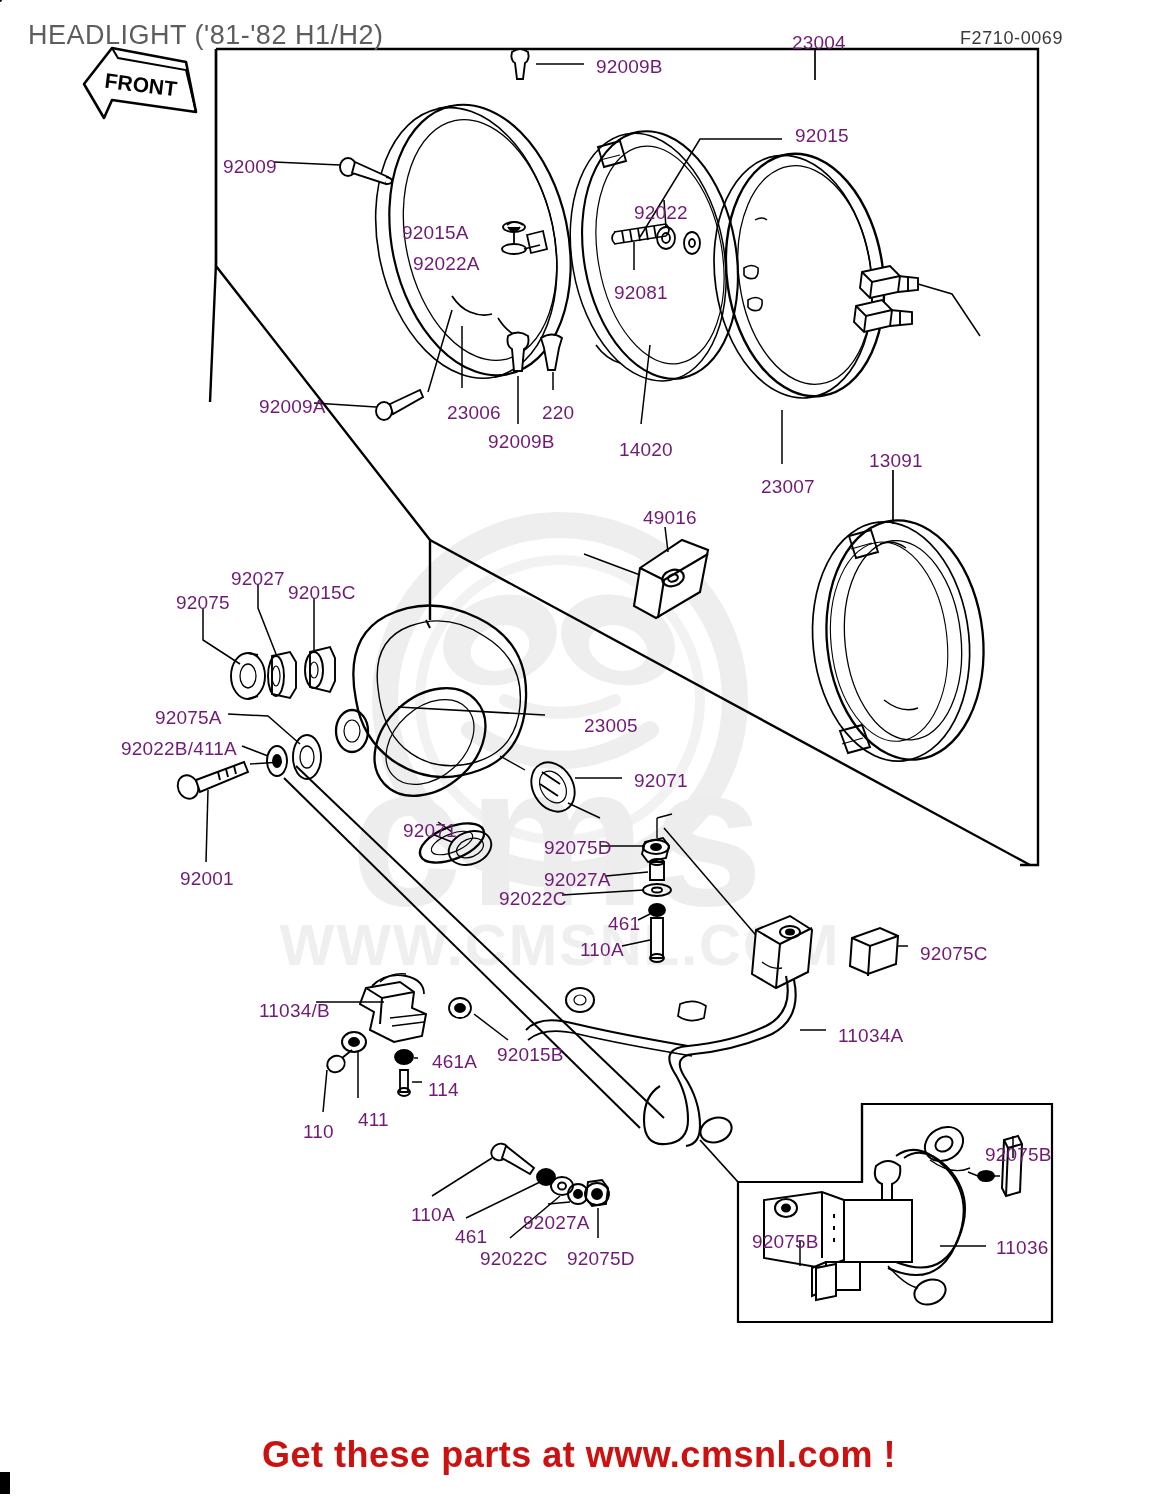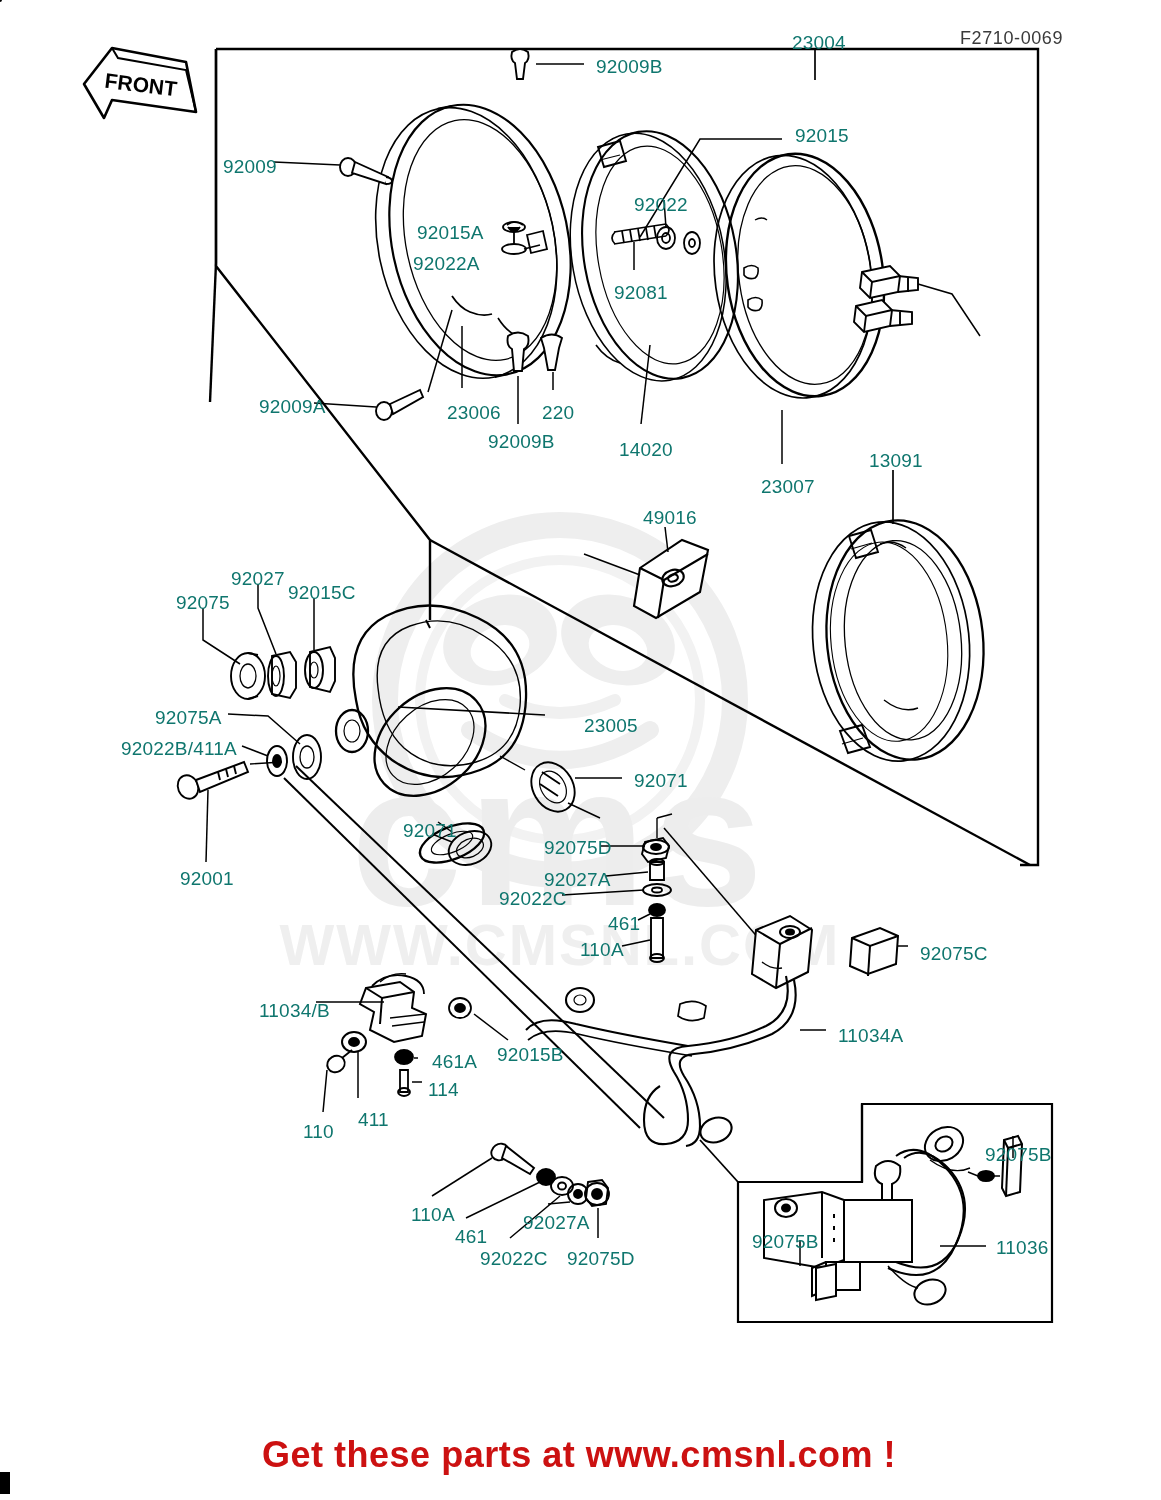--- a/index.html
+++ b/index.html
@@ -63,21 +63,21 @@
     left: 0;
     top: 1472px;
     width: 10px;
     height: 22px;
     background: #000;
   }
   
   .lbl {
     position: absolute;
     font-size: 19px;
-    color: #0f766e;
+    color: #701a75;
     white-space: nowrap;
     font-family: "Liberation Sans", sans-serif;
     letter-spacing: 0.2px;
     line-height: 1;
   }
 </style>
 </head>
 <body>
 
 <div id="page">
@@ -532,29 +532,30 @@
       <path d="M816,1268 l20,-4 l0,32 l-20,4 z" fill="#ffffff"></path>
     </g>
     <path d="M1013,1158 L1013,1136" stroke="#000" stroke-width="1.5" fill="none"></path>
     <path d="M988,1176 L1000,1176" stroke="#000" stroke-width="1.5" fill="none"></path>
     <path d="M940,1246 L986,1246" stroke="#000" stroke-width="1.5" fill="none"></path>
     <path d="M800,1240 L800,1266" stroke="#000" stroke-width="1.5" fill="none"></path>
 
     <path d="M738,1182 L700,1140" stroke="#000" stroke-width="1.8" fill="none"></path>
   </svg>
 
+  <div class="title-text">HEADLIGHT ('81-'82 H1/H2)</div>
   <div class="refcode-text">F2710-0069</div>
 
   <div id="callout-layer">
       <div class="lbl" style="left: 792px; top: 33px;">23004</div>
       <div class="lbl" style="left: 596px; top: 57px;">92009B</div>
       <div class="lbl" style="left: 223px; top: 157px;">92009</div>
       <div class="lbl" style="left: 795px; top: 126px;">92015</div>
-      <div class="lbl" style="left: 634px; top: 195px;">92022</div>
-      <div class="lbl" style="left: 417px; top: 223px;">92015A</div>
+      <div class="lbl" style="left: 634px; top: 203px;">92022</div>
+      <div class="lbl" style="left: 402px; top: 223px;">92015A</div>
       <div class="lbl" style="left: 413px; top: 254px;">92022A</div>
       <div class="lbl" style="left: 614px; top: 283px;">92081</div>
       <div class="lbl" style="left: 259px; top: 397px;">92009A</div>
       <div class="lbl" style="left: 447px; top: 403px;">23006</div>
       <div class="lbl" style="left: 542px; top: 403px;">220</div>
       <div class="lbl" style="left: 488px; top: 432px;">92009B</div>
       <div class="lbl" style="left: 619px; top: 440px;">14020</div>
       <div class="lbl" style="left: 761px; top: 477px;">23007</div>
       <div class="lbl" style="left: 869px; top: 451px;">13091</div>
       <div class="lbl" style="left: 643px; top: 508px;">49016</div>

